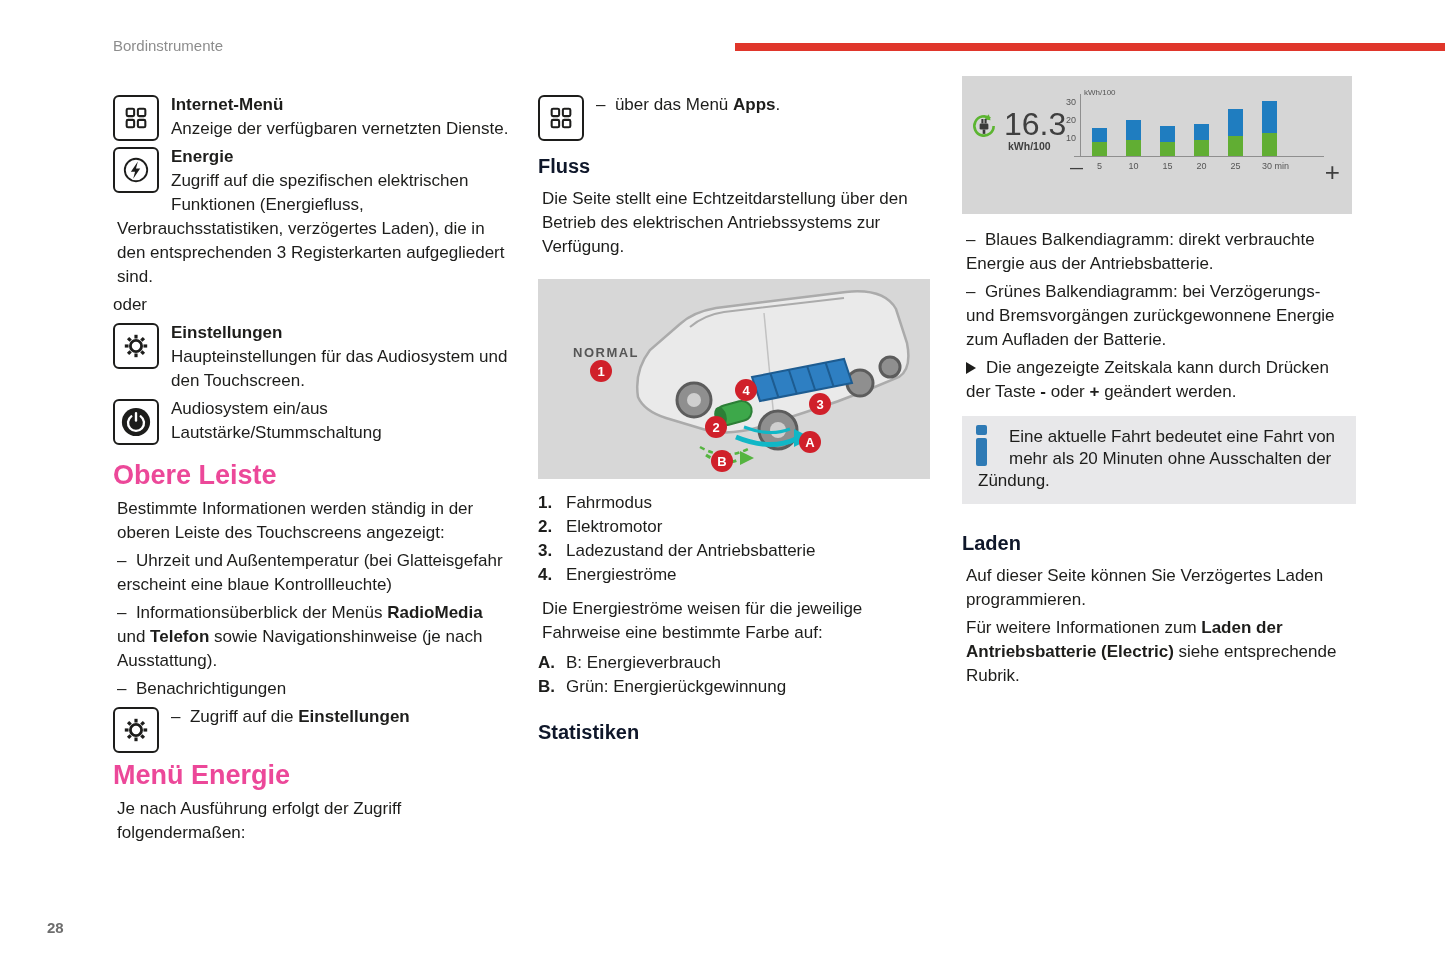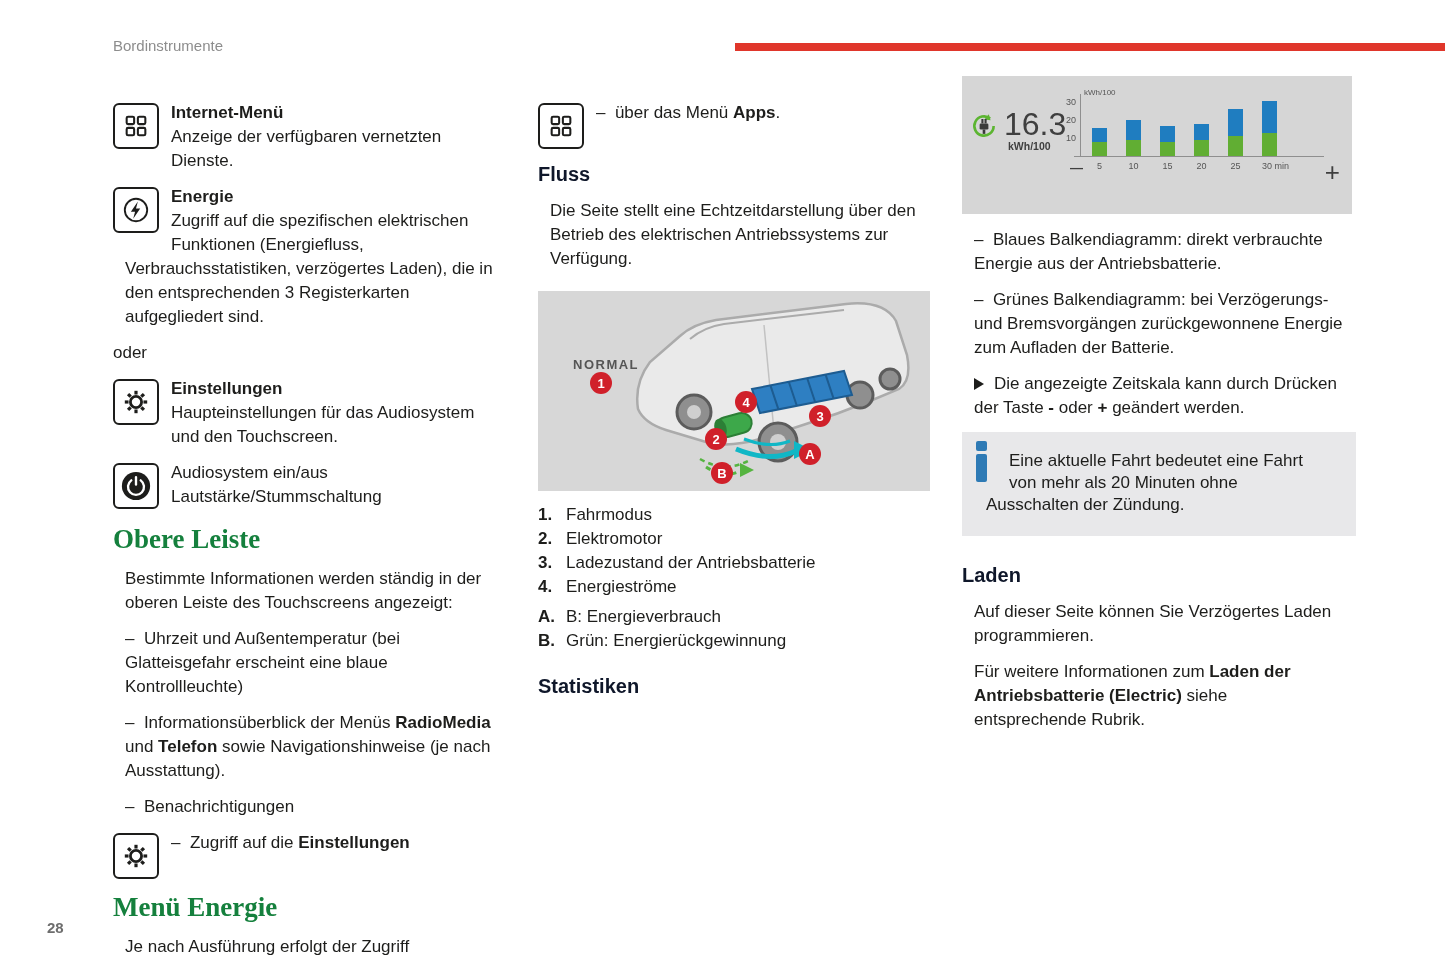--- a/index.html
+++ b/index.html
@@ -11,23 +11,23 @@
   }
   .doc-header{position:absolute;left:113px;top:37px;font-size:15px;color:#8d8d8d;}
   .red-bar{position:absolute;left:735px;top:43px;width:710px;height:8px;background:#e0362b;}
   .page-num{position:absolute;left:47px;top:919px;font-size:15px;font-weight:bold;color:#6d6d6d;}
 
   .col{position:absolute;top:76px;}
   .col-1{left:113px;width:400px;padding-top:13px;}
   .col-2{left:538px;width:393px;padding-top:13px;}
   .col-3{left:962px;width:394px;}
 
-  p,.line{font-size:17px;line-height:24px;margin:12px;}
+  p,.line{font-size:17px;line-height:24px;margin:4px;}
   b{font-weight:bold;}
-  h1{font-size:27px;line-height:32px;font-weight:bold;margin:14px 0 6px;clear:left;color:#15803d;font-family:Liberation Serif, serif;}
+  h1{font-size:27px;line-height:32px;font-weight:bold;margin:14px 0 6px;clear:left;color:#ec4899;}
   h2{font-size:20px;line-height:26px;font-weight:bold;margin:20px 0 8px;clear:left;color:#0f172a;}
   .h2-first{margin-top:8px;}
   .h2-laden{margin-top:26px;}
 
   .sec{clear:left;margin-bottom:2px;}
   .standalone{clear:left;margin:2px 0 4px;}
   .mt10{margin-top:10px;}
   .mt12{margin-top:12px;}
 
   .icon-box{
@@ -155,21 +155,21 @@
           <line x1="7" y1="15" x2="3" y2="15"></line>
             <line x1="9.3" y1="9.3" x2="6.5" y2="6.5"></line>
           <line x1="15" y1="7" x2="15" y2="3"></line>
             <line x1="20.7" y1="9.3" x2="23.5" y2="6.5"></line>
         </g>
       </svg>
     </span>
     <p class="line"><span>–&nbsp;&nbsp;Zugriff auf die </span><b>Einstellungen</b></p>
   </div>
 
-  <h1 style="margin-top:8px;">Menü Energie</h1>
+  <h1 style="margin-top:2px;">Menü Energie</h1>
   <p class="line">Je nach Ausführung erfolgt der Zugriff folgendermaßen:</p>
 
 </div>
 
 <div class="col col-2">
 
   <div class="sec" style="min-height:52px;">
     <span class="icon-box">
       <svg width="28" height="28" viewBox="0 0 30 30">
         <g fill="none" stroke="#1d1d1b" stroke-width="2.2">
@@ -266,20 +266,21 @@
     <div class="leg">
         <span class="n">3.</span>
         <span>Ladezustand der Antriebsbatterie</span>
       </div>
     <div class="leg">
         <span class="n">4.</span>
         <span>Energieströme</span>
       </div>
   </div>
 
+  <p class="line mt10">Die Energieströme weisen für die jeweilige Fahrweise eine bestimmte Farbe auf:</p>
   <div style="margin-top:6px;">
     <div class="leg">
         <span class="n">A.</span>
         <span>B: Energieverbrauch</span>
       </div>
     <div class="leg">
         <span class="n">B.</span>
         <span>Grün: Energierückgewinnung</span>
       </div>
   </div>

